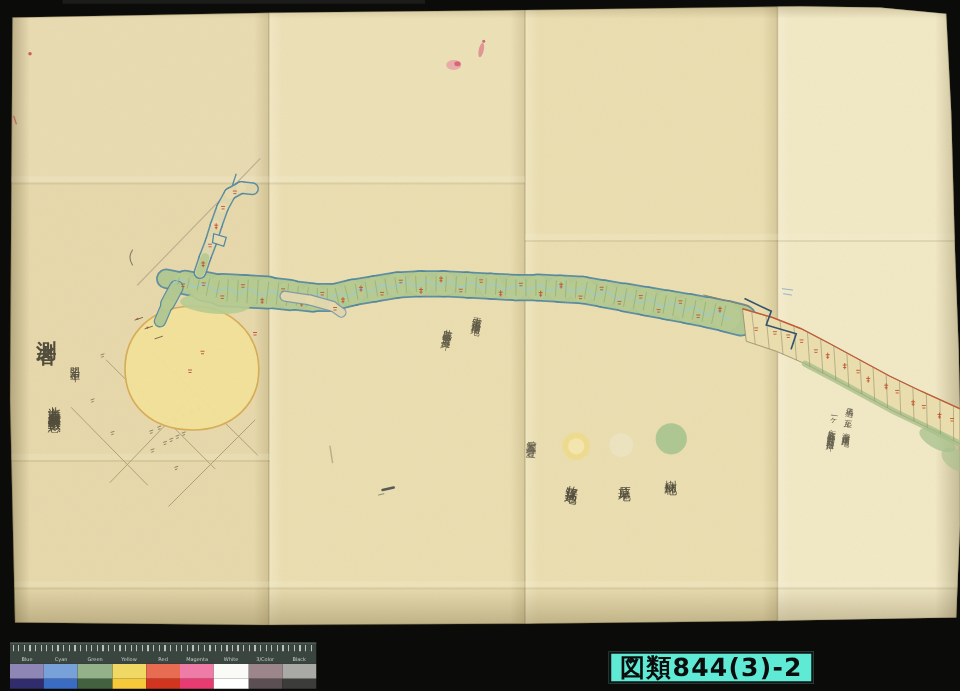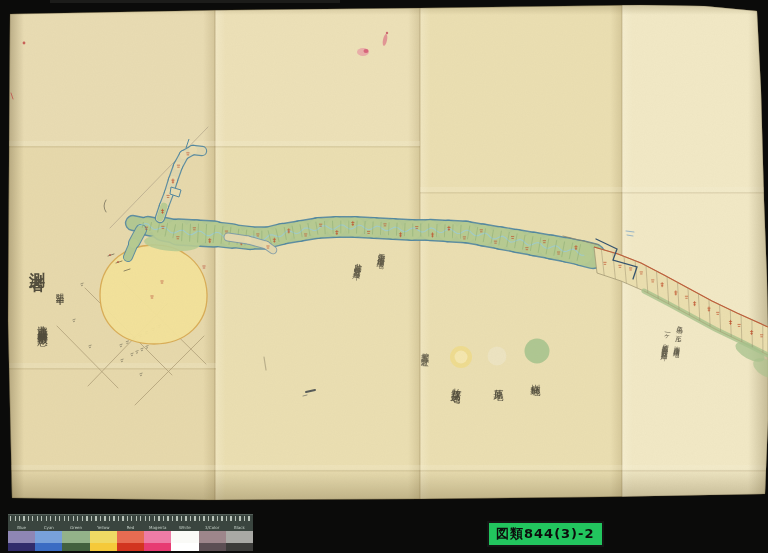--- a/index.html
+++ b/index.html
@@ -16,22 +16,22 @@
   .t-rail1{left:378px;top:247px;font-size:7.5px;transform:rotate(10deg);opacity:.8;}
   .t-rail2{left:355px;top:257px;font-size:7.5px;transform:rotate(12deg);opacity:.8;}
   .t-coast1{left:676px;top:321px;font-size:6.5px;transform:rotate(8deg);opacity:.8;}
   .t-coast2{left:663px;top:329px;font-size:6.5px;transform:rotate(8deg);opacity:.8;}
   .t-scale{left:419px;top:346px;font-size:8px;transform:rotate(4deg);opacity:.75;}
   .t-leg1{left:528px;top:376px;font-size:10px;}
   .t-leg2{left:491px;top:381px;font-size:10px;}
   .t-leg3{left:451px;top:381px;font-size:10px;transform:rotate(9deg);}
   
   .archive-label{position:absolute;left:487px;top:521px;height:22px;
-     background:#22c55e;border:2px solid #141414;color:#0c0c0c;
-     font-size:13px;font-weight:bold;line-height:22px;padding:0 7px;letter-spacing:1px;}
+     background:#5eead4;border:2px solid #141414;color:#0c0c0c;
+     font-size:20px;font-weight:bold;line-height:22px;padding:0 7px;letter-spacing:1px;}
   
   .colorbar{position:absolute;left:8px;top:514px;width:245px;}
   .ruler{height:16px;background:#3a453f;position:relative;border-top:1px solid #55605a;}
   .ruler-ticks{position:absolute;left:2px;right:2px;top:1px;height:5px;
      background:repeating-linear-gradient(90deg,rgba(205,215,205,.85) 0 1px,rgba(0,0,0,0) 1px 4.5px);}
   .ruler-labels{position:absolute;left:0;right:0;bottom:1px;display:flex;
      font-size:4px;color:#c2cdc5;letter-spacing:0;}
   .ruler-labels span{flex:1;text-align:center;overflow:hidden;line-height:5px;}
   .patches{display:flex;width:245px;}
   .patch-col{flex:1;}

